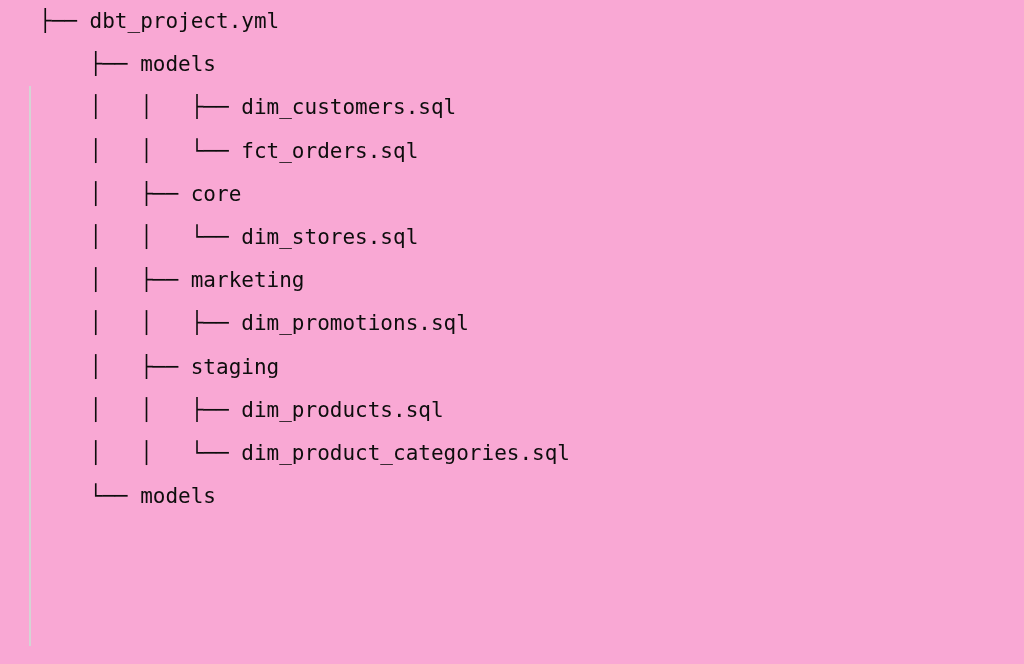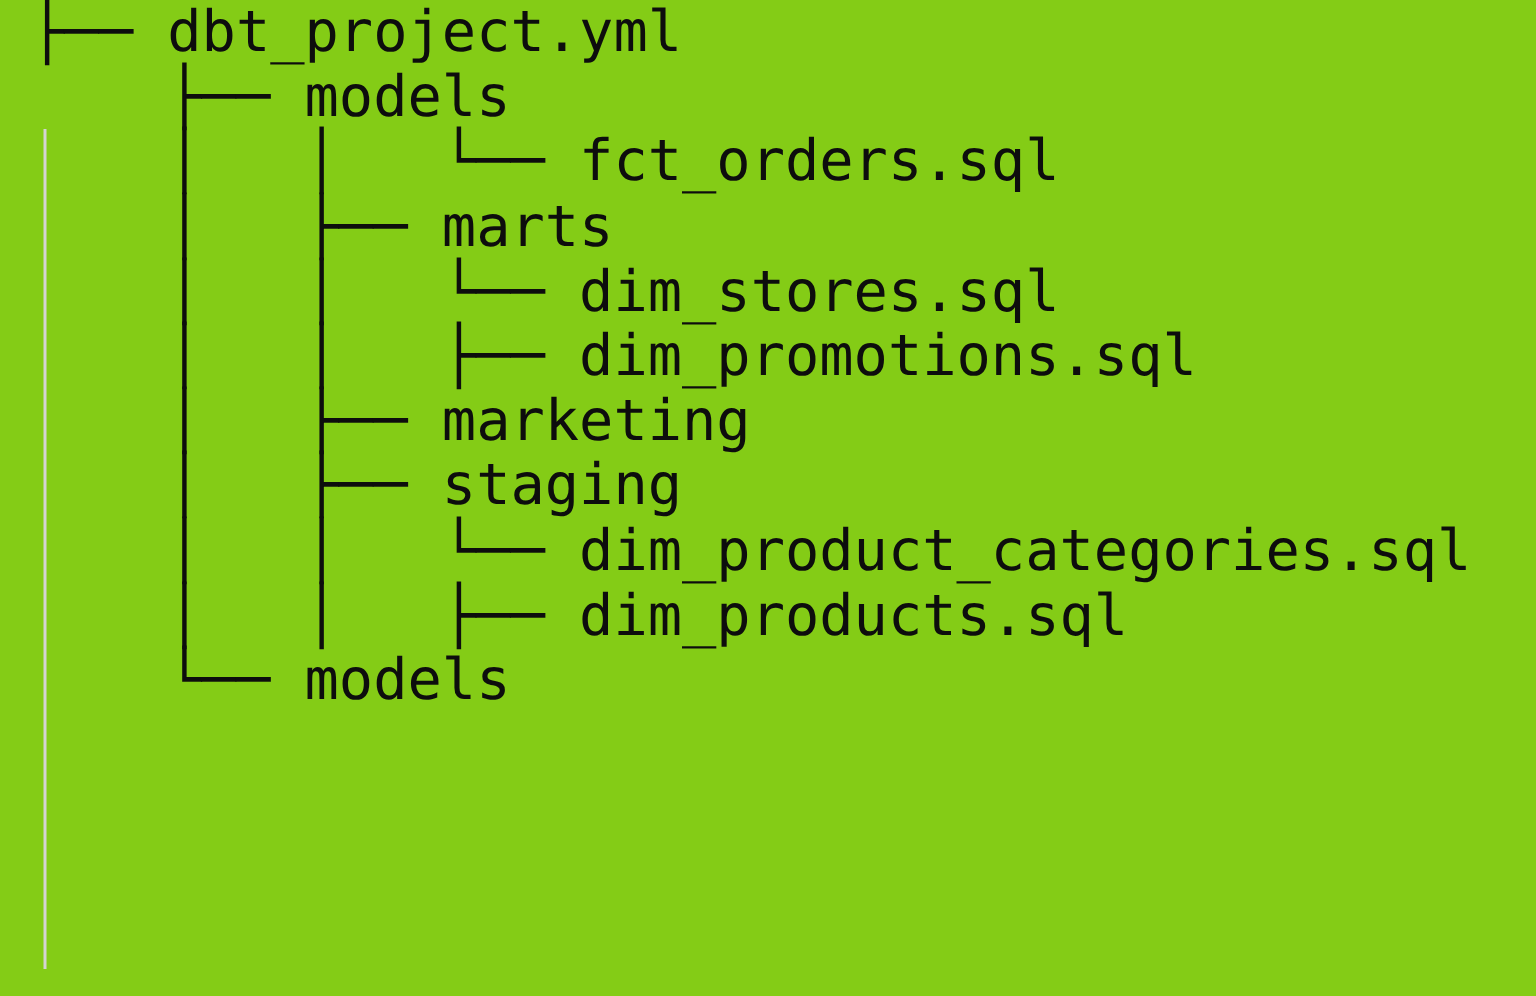--- a/index.html
+++ b/index.html
@@ -6,26 +6,26 @@
   html, body {
     width: 1024px;
     height: 664px;
     background: #ffffff;
     overflow: hidden;
   }
   .tree-wrap {
     position: relative;
     width: 1024px;
     height: 664px;
-    padding-left: 20px;
+    padding-left: 39px;
     font-family: "DejaVu Sans Mono", "Liberation Mono", monospace;
-    font-size: 38px;
+    font-size: 21px;
     line-height: 43.2px;
     color: #0d0d0d;
-    background: #84cc16;
+    background: #f9a8d4;
   }
   .indent-guide {
     position: absolute;
     left: 29px;
     top: 86px;
     width: 2px;
     height: 560px;
     background: #d4d4d4;
   }
   .line {
@@ -37,22 +37,23 @@
   }
 </style>
 </head>
 <body>
 
 <div class="tree-wrap">
   <div class="indent-guide"></div>
 
   <div class="line"><span class="prefix">├── </span><span class="entry">dbt_project.yml</span></div>
   <div class="line"><span class="prefix">    ├── </span><span class="entry">models</span></div>
+  <div class="line"><span class="prefix">    │   │   ├── </span><span class="entry">dim_customers.sql</span></div>
   <div class="line"><span class="prefix">    │   │   └── </span><span class="entry">fct_orders.sql</span></div>
-  <div class="line"><span class="prefix">    │   ├── </span><span class="entry">marts</span></div>
+  <div class="line"><span class="prefix">    │   ├── </span><span class="entry">core</span></div>
   <div class="line"><span class="prefix">    │   │   └── </span><span class="entry">dim_stores.sql</span></div>
+  <div class="line"><span class="prefix">    │   ├── </span><span class="entry">marketing</span></div>
   <div class="line"><span class="prefix">    │   │   ├── </span><span class="entry">dim_promotions.sql</span></div>
-  <div class="line"><span class="prefix">    │   ├── </span><span class="entry">marketing</span></div>
   <div class="line"><span class="prefix">    │   ├── </span><span class="entry">staging</span></div>
+  <div class="line"><span class="prefix">    │   │   ├── </span><span class="entry">dim_products.sql</span></div>
   <div class="line"><span class="prefix">    │   │   └── </span><span class="entry">dim_product_categories.sql</span></div>
-  <div class="line"><span class="prefix">    │   │   ├── </span><span class="entry">dim_products.sql</span></div>
   <div class="line"><span class="prefix">    └── </span><span class="entry">models</span></div>
 </div>
 
 </body></html>

